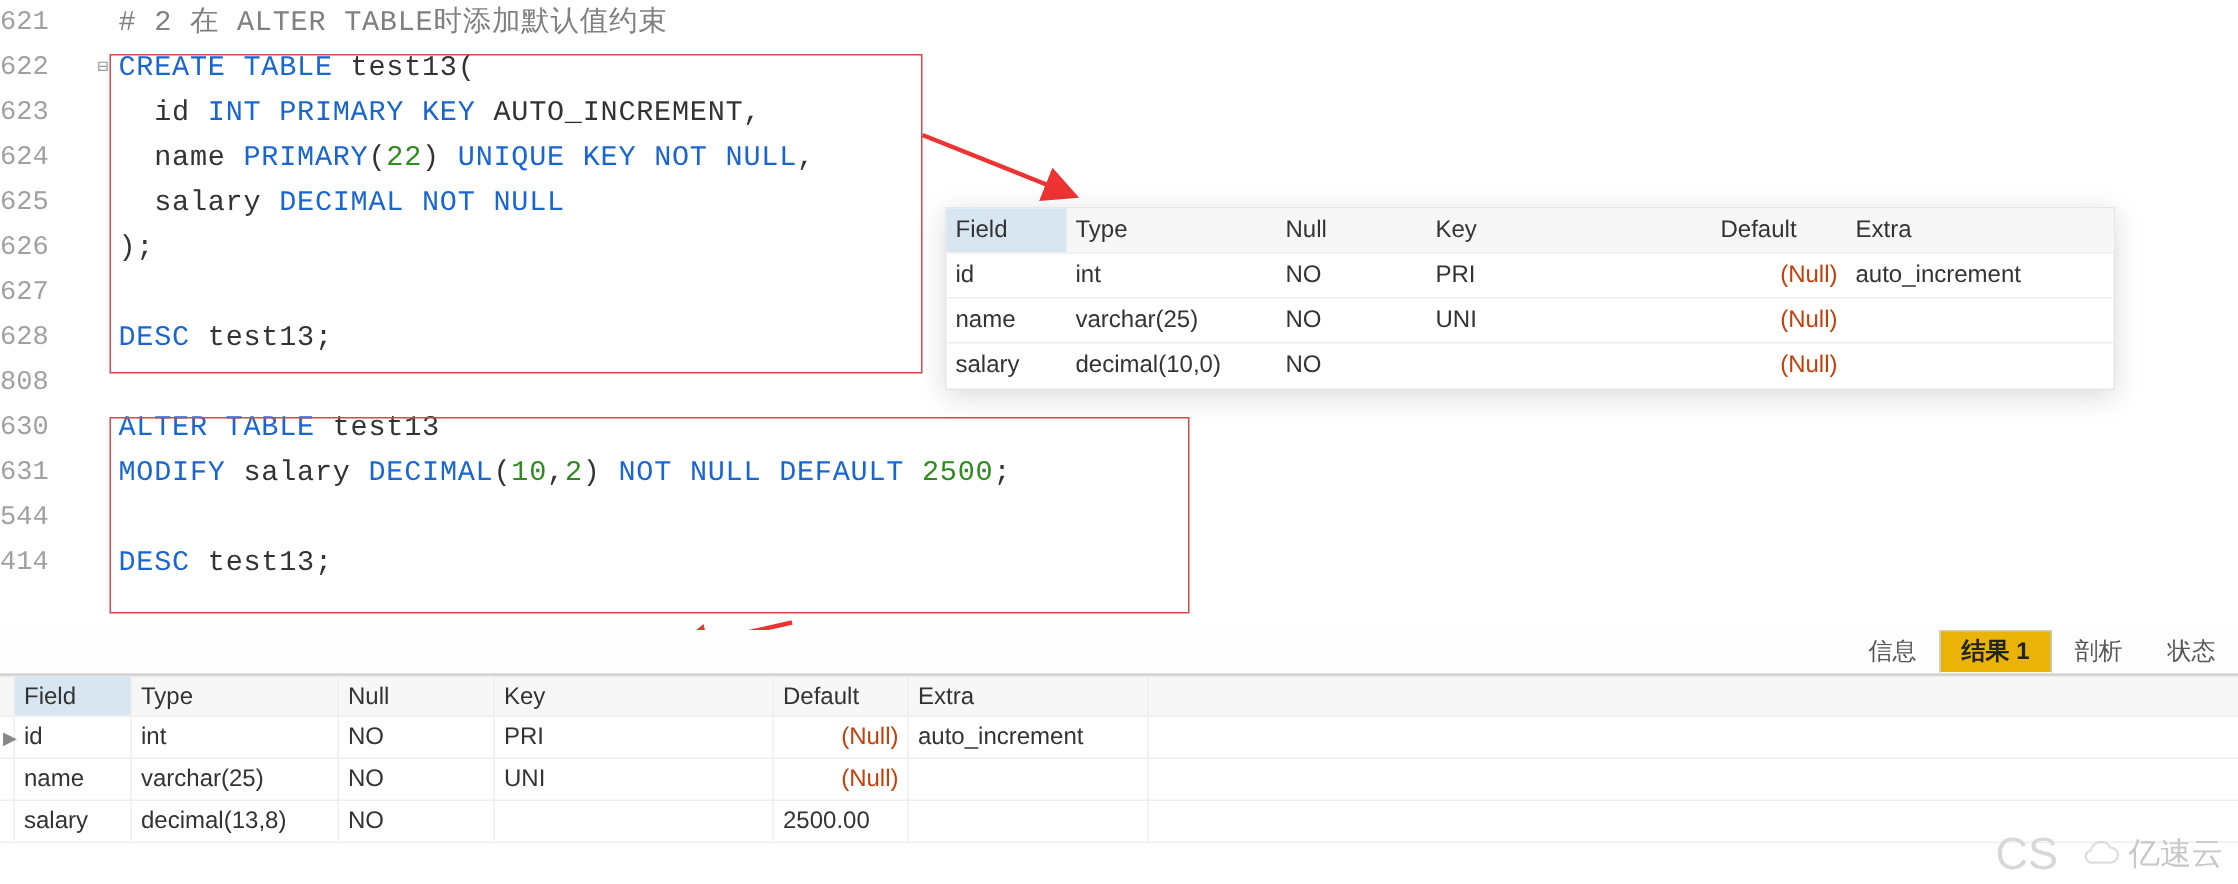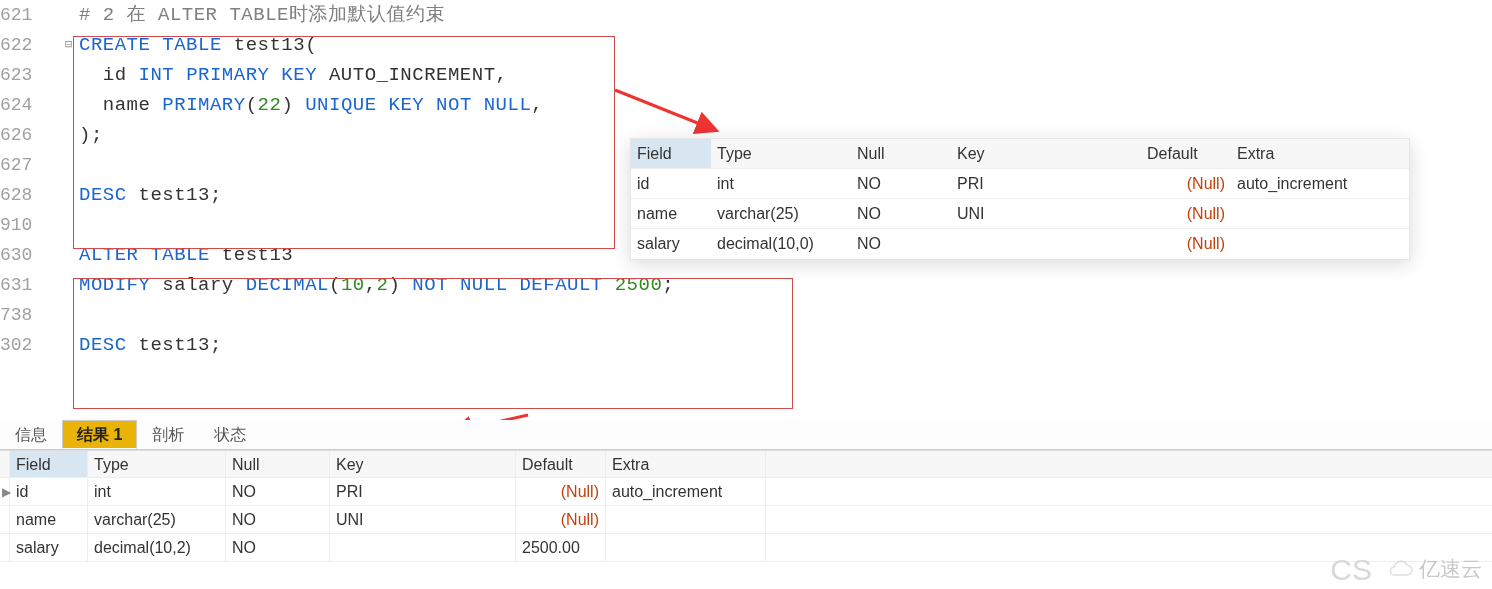--- a/index.html
+++ b/index.html
@@ -78,20 +78,21 @@
     left: 0; right: 0; top: 420px;
     font-family: "Microsoft YaHei", Tahoma, Arial, sans-serif;
     font-size: 16px;
   }
   .tabs {
     display: flex;
     border-bottom: 1px solid #ccc;
     background: #fdfdfd;
     height: 30px;
     line-height: 28px;
+    justify-content: flex-end;
   }
   .tab {
     padding: 0 14px;
     border: 1px solid transparent;
     color: #555;
     cursor: pointer;
   }
   .tab.active {
     background: #eab308;
     border: 1px solid #ccc;
@@ -151,56 +152,61 @@
       <div class="gutter">623</div>
       <div class="fold-col"></div>
       <div class="code"><span class="c-ident">  id </span><span class="c-type">INT </span><span class="c-constraint">PRIMARY KEY </span><span class="c-ident">AUTO_INCREMENT,</span></div>
     </div>
     <div class="code-line">
       <div class="gutter">624</div>
       <div class="fold-col"></div>
       <div class="code"><span class="c-ident">  name </span><span class="c-type">PRIMARY</span><span class="c-ident">(</span><span class="c-number">22</span><span class="c-ident">) </span><span class="c-constraint">UNIQUE KEY NOT NULL</span><span class="c-ident">,</span></div>
     </div>
     <div class="code-line">
+      <div class="gutter">625</div>
+      <div class="fold-col"></div>
+      <div class="code"><span class="c-ident">  salary </span><span class="c-type">DECIMAL </span><span class="c-constraint">NOT NULL</span></div>
+    </div>
+    <div class="code-line">
       <div class="gutter">626</div>
       <div class="fold-col"></div>
       <div class="code"><span class="c-ident">);</span></div>
     </div>
     <div class="code-line">
       <div class="gutter">627</div>
       <div class="fold-col"></div>
       <div class="code"></div>
     </div>
     <div class="code-line">
       <div class="gutter">628</div>
       <div class="fold-col"></div>
       <div class="code"><span class="c-keyword">DESC </span><span class="c-ident">test13;</span></div>
     </div>
     <div class="code-line">
-      <div class="gutter">910</div>
+      <div class="gutter">808</div>
       <div class="fold-col"></div>
       <div class="code"></div>
     </div>
     <div class="code-line">
       <div class="gutter">630</div>
       <div class="fold-col"></div>
       <div class="code"><span class="c-keyword">ALTER TABLE </span><span class="c-ident">test13</span></div>
     </div>
     <div class="code-line">
       <div class="gutter">631</div>
       <div class="fold-col"></div>
       <div class="code"><span class="c-keyword">MODIFY </span><span class="c-ident">salary </span><span class="c-type">DECIMAL</span><span class="c-ident">(</span><span class="c-number">10</span><span class="c-ident">,</span><span class="c-number">2</span><span class="c-ident">) </span><span class="c-constraint">NOT NULL DEFAULT </span><span class="c-number">2500</span><span class="c-ident">;</span></div>
     </div>
     <div class="code-line">
-      <div class="gutter">738</div>
+      <div class="gutter">544</div>
       <div class="fold-col"></div>
       <div class="code"></div>
     </div>
     <div class="code-line">
-      <div class="gutter">302</div>
+      <div class="gutter">414</div>
       <div class="fold-col"></div>
       <div class="code"><span class="c-keyword">DESC </span><span class="c-ident">test13;</span></div>
     </div>
   </div>
 
 <div class="box1"></div>
 <div class="box2"></div>
 
 <svg class="arrow1" viewBox="0 0 130 60">
   <defs>
@@ -288,21 +294,21 @@
           <div class="g-cell g-field">name</div>
           <div class="g-cell g-type">varchar(25)</div>
           <div class="g-cell g-null">NO</div>
           <div class="g-cell g-key">UNI</div>
           <div class="g-cell g-def null">(Null)</div>
           <div class="g-cell g-extra"></div>
         </div>
         <div class="g-row">
           <div class="rowmark"></div>
           <div class="g-cell g-field">salary</div>
-          <div class="g-cell g-type">decimal(10,2)</div>
+          <div class="g-cell g-type">decimal(13,8)</div>
           <div class="g-cell g-null">NO</div>
           <div class="g-cell g-key"></div>
           <div class="g-cell g-def">2500.00</div>
           <div class="g-cell g-extra"></div>
         </div>
       </div>
   </div>
 </div>
 
 <div class="csmark">CS</div>

